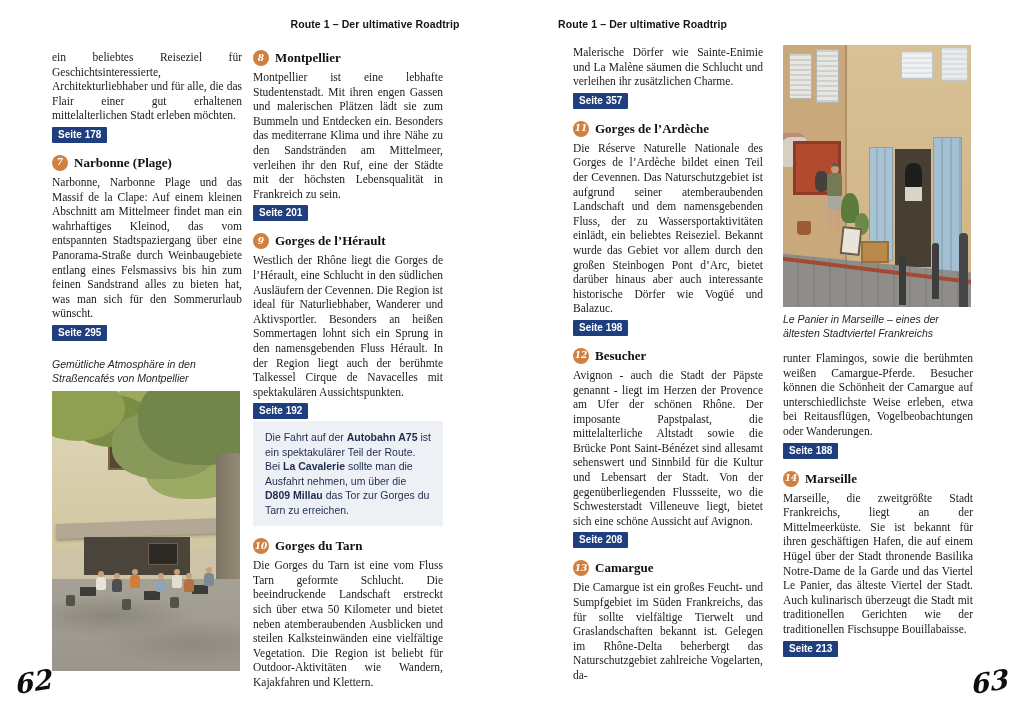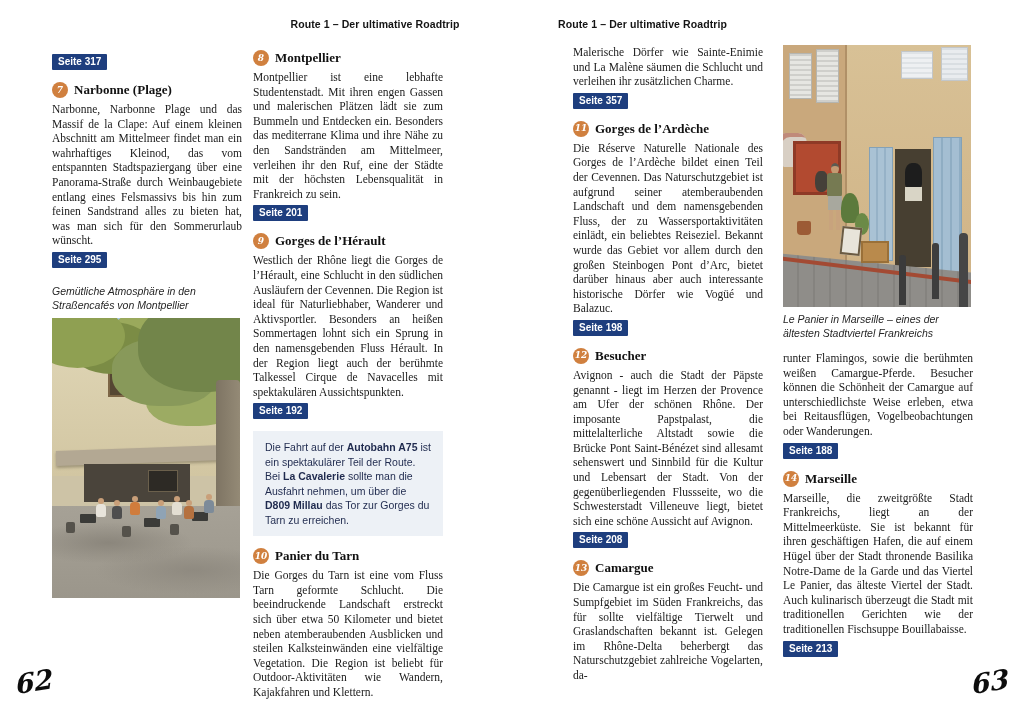--- a/index.html
+++ b/index.html
@@ -26,21 +26,21 @@
     padding:2px 6px 3px 6px;border-radius:1px;line-height:11px;}
 
   .sect-head{display:flex;align-items:center;gap:6px;margin-top:12px;margin-bottom:4px;}
   .num-icon{flex:0 0 auto;width:16px;height:16px;border-radius:50%;background:#d0803f;color:#fff;
     display:flex;align-items:center;justify-content:center;
     font-family:"DejaVu Serif",serif;font-style:italic;font-weight:700;font-size:9px;line-height:1;}
   .sect-title{font-size:13px;font-weight:700;color:#111;white-space:nowrap;}
 
   .caption{font-family:"Liberation Sans","DejaVu Sans",sans-serif;font-size:10.5px;line-height:14px;color:#262626;font-style:italic;}
 
-  .tipbox{margin-top:12px;background:#edf1f6;padding:9px 12px;
+  .tipbox{margin-top:2px;background:#edf1f6;padding:9px 12px;
     font-family:"Liberation Sans","DejaVu Sans",sans-serif;font-size:10.5px;line-height:14.5px;color:#1f2a4e;}
   .tipbox b{font-weight:700;}
 
   .pageno{position:absolute;font-family:"DejaVu Serif",serif;font-style:italic;font-weight:700;
     font-size:27px;color:#0d0d0d;transform:rotate(-9deg) skewX(-6deg);}
   .pageno.left{left:16px;top:666px;}
   .pageno.right{left:972px;top:666px;}
 
   
   .photo{position:relative;overflow:hidden;background:#cdc3a6;}
@@ -105,21 +105,22 @@
 </style>
 </head>
 <body>
 
 <div class="spread">
 
   <div class="running-head left">Route 1 – Der ultimative Roadtrip</div>
   <div class="running-head right">Route 1 – Der ultimative Roadtrip</div>
 
   <div class="col col1">
-    <div><span class="badge">Seite 317</span></div>
+    <p class="body">ein beliebtes Reiseziel für Geschichtsinteressierte, Architekturliebhaber und für alle, die das Flair einer gut erhaltenen mittelalterlichen Stadt erleben möchten.</p>
+    <div><span class="badge">Seite 178</span></div>
 
     <div class="sect-head">
       <span class="num-icon">7</span>
       <span class="sect-title">Narbonne (Plage)</span>
     </div>
     <p class="body">Narbonne, Narbonne Plage und das Massif de la Clape: Auf einem kleinen Abschnitt am Mittelmeer findet man ein wahrhaftiges Kleinod, das vom entspannten Stadtspaziergang über eine Panorama-Straße durch Weinbaugebiete entlang eines Felsmassivs bis hin zum feinen Sandstrand alles zu bieten hat, was man sich für den Sommerurlaub wünscht.</p>
     <div><span class="badge">Seite 295</span></div>
 
     <div class="caption" style="margin-top:16px;">Gemütliche Atmosphäre in den Straßencafés von Montpellier</div>
 
@@ -164,21 +165,21 @@
       <span class="num-icon">9</span>
       <span class="sect-title">Gorges de l’Hérault</span>
     </div>
     <p class="body">Westlich der Rhône liegt die Gorges de l’Hérault, eine Schlucht in den südlichen Ausläufern der Cevennen. Die Region ist ideal für Naturliebhaber, Wanderer und Aktivsportler. Besonders an heißen Sommertagen lohnt sich ein Sprung in den namensgebenden Fluss Hérault. In der Region liegt auch der berühmte Talkessel Cirque de Navacelles mit spektakulären Aussichtspunkten.</p>
     <div><span class="badge">Seite 192</span></div>
 
     <div class="tipbox"><span>Die Fahrt auf der </span><b>Autobahn A75</b><span> ist ein spektakulärer Teil der Route. Bei </span><b>La Cavalerie</b><span> sollte man die Ausfahrt nehmen, um über die </span><b>D809 Millau</b><span> das Tor zur Gorges du Tarn zu erreichen.</span></div>
 
     <div class="sect-head">
       <span class="num-icon">10</span>
-      <span class="sect-title">Panier du Tarn</span>
+      <span class="sect-title">Gorges du Tarn</span>
     </div>
     <p class="body">Die Gorges du Tarn ist eine vom Fluss Tarn geformte Schlucht. Die beeindruckende Landschaft erstreckt sich über etwa 50 Kilometer und bietet neben atemberaubenden Ausblicken und steilen Kalksteinwänden eine vielfältige Vegetation. Die Region ist beliebt für Outdoor-Aktivitäten wie Wandern, Kajakfahren und Klettern.</p>
   </div>
 
   <div class="col col3">
     <p class="body">Malerische Dörfer wie Sainte-Enimie und La Malène säumen die Schlucht und verleihen ihr zusätzlichen Charme.</p>
     <div><span class="badge">Seite 357</span></div>
 
     <div class="sect-head">
       <span class="num-icon">11</span>

